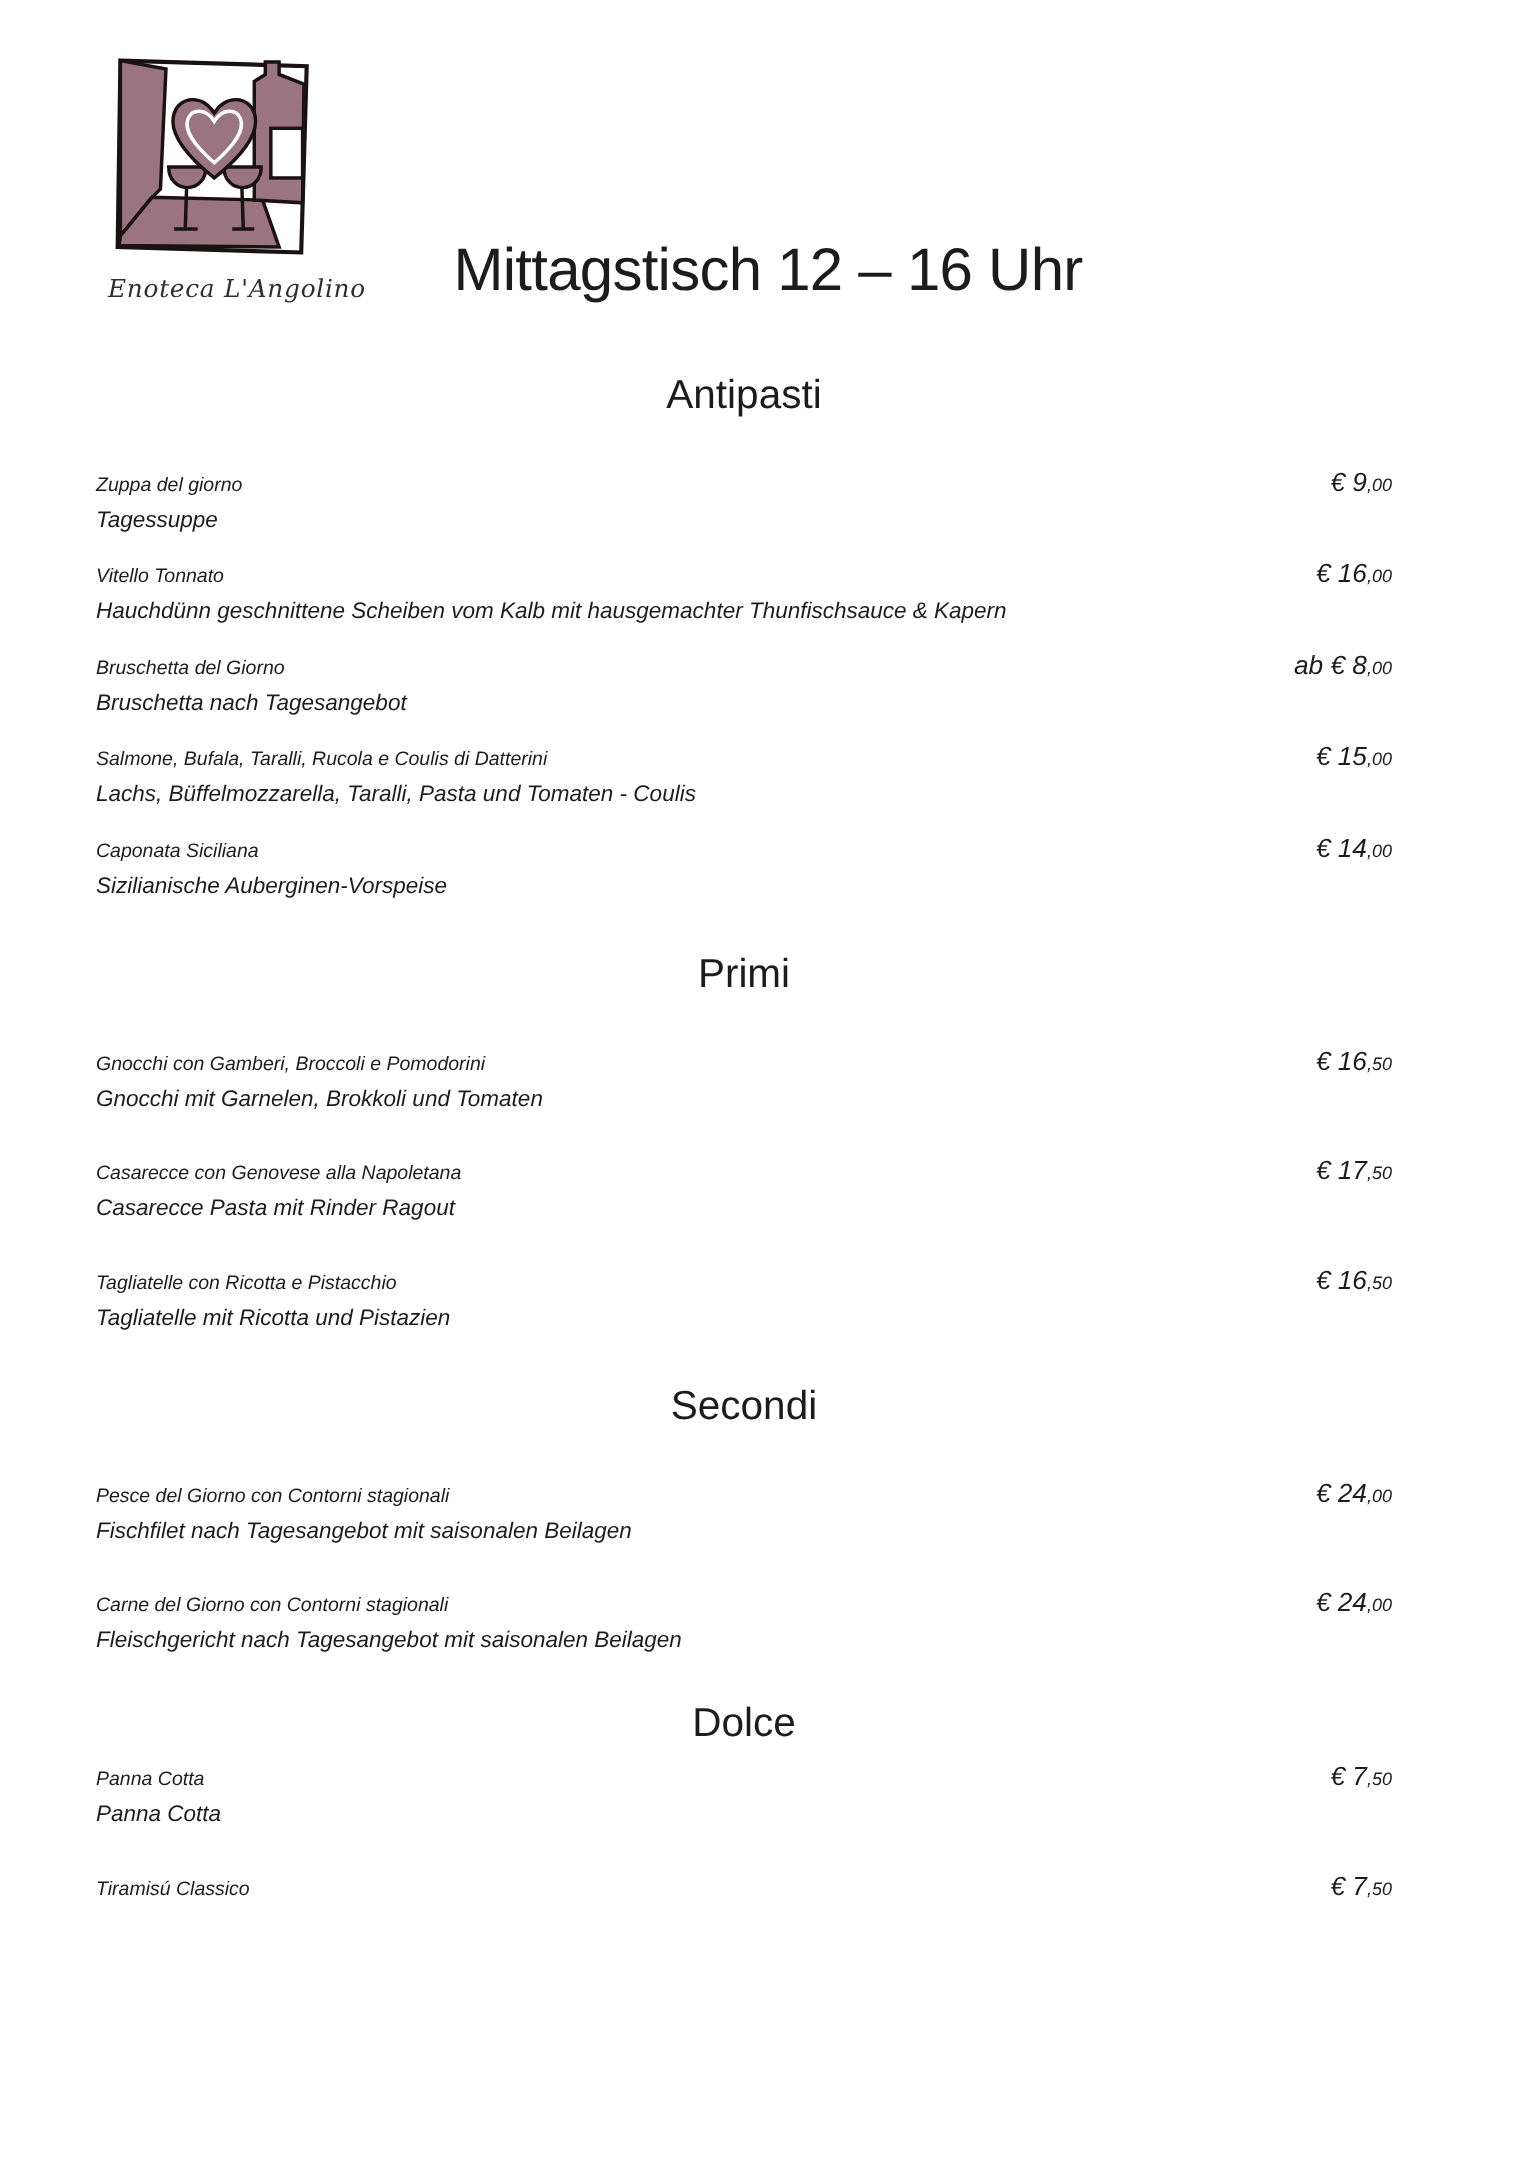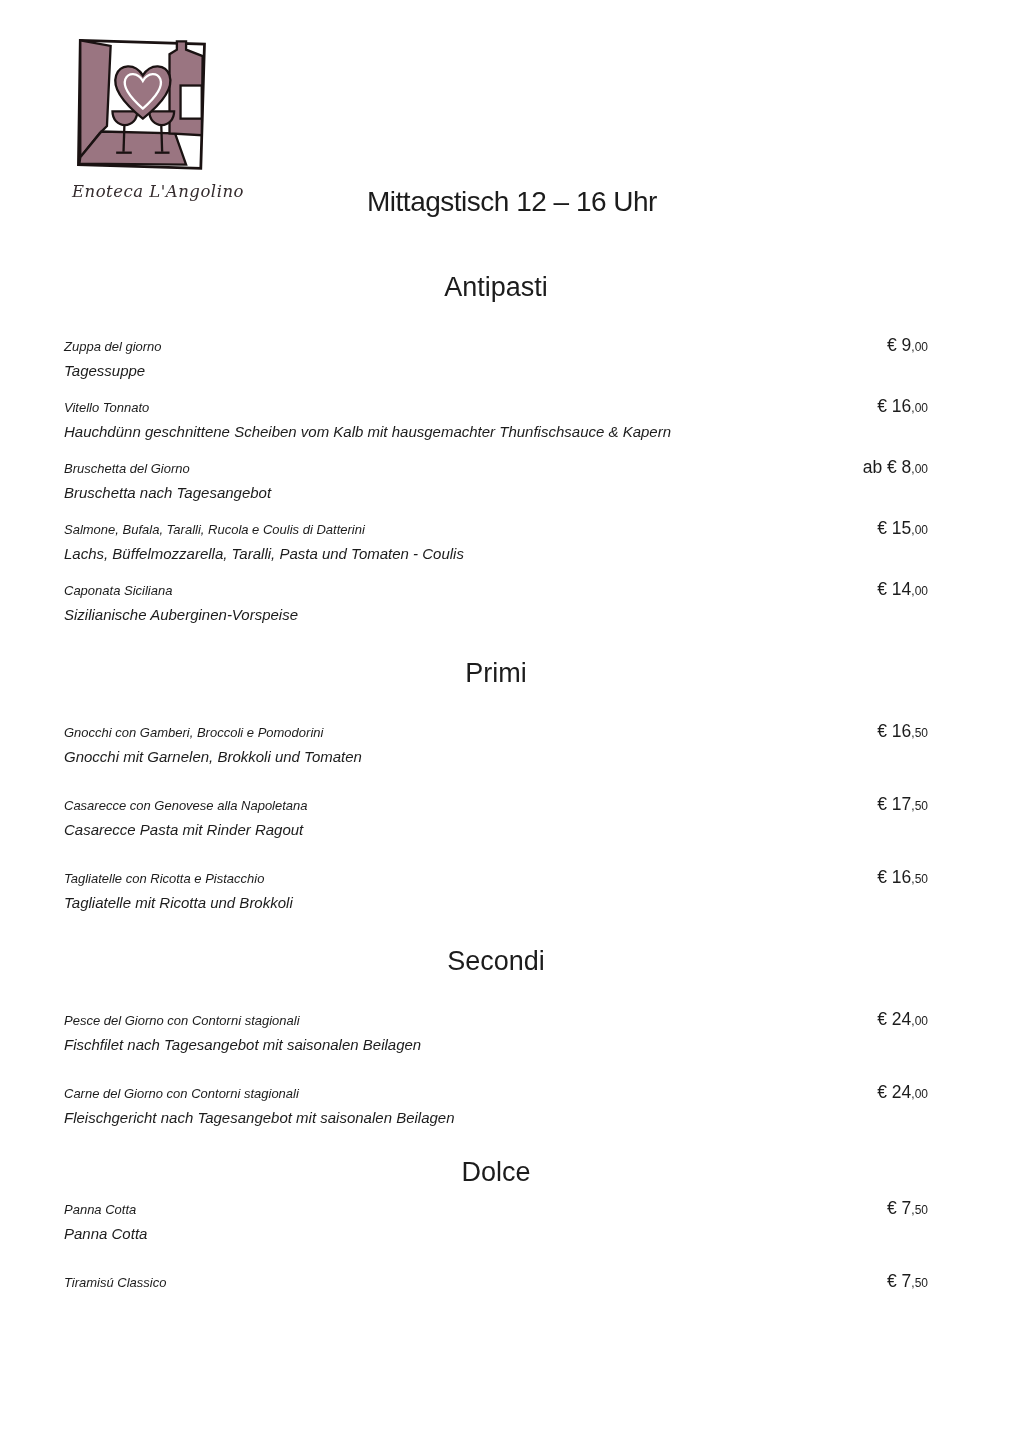--- a/index.html
+++ b/index.html
@@ -19,42 +19,41 @@
     font-style:italic;
     font-size:16.5px;
     letter-spacing:0.5px;
     color:#352c2e;
     white-space:nowrap;
   }
   .page-title{
     position:absolute;
     left:0;right:0;top:158px;
     text-align:center;
-    font-size:28px;
+    font-size:40px;
     font-weight:400;
     letter-spacing:-0.5px;
-    margin-top:28px;
-  }
-  .menu{position:absolute;top:272px;left:64px;width:864px;}
+  }
+  .menu{position:absolute;top:248px;left:64px;width:864px;}
   .section-title{
     font-size:27px;
     font-weight:400;
     text-align:center;
     margin:0 0 30px 0;
   }
   .section{margin-bottom:32px;}
   .item-block{margin-bottom:12px;}
   .roomy .item-block{margin-bottom:24px;}
   .item-row{
     display:flex;
     justify-content:space-between;
     align-items:baseline;
   }
   .item-name{font-size:13px;line-height:24px;font-style:italic;}
-  .item-price{font-size:17.5px;line-height:24px;white-space:nowrap;}
+  .item-price{font-size:17.5px;line-height:24px;white-space:nowrap;font-style:italic;}
   .price-cents{font-size:12px;}
   .item-desc{
     font-size:15px;
     line-height:23px;
     font-style:italic;
   }
   .section-secondi{margin-bottom:28px;}
   .section-dolce .section-title{margin:22px 0 8px 0;}
 </style>
 </head>
@@ -153,21 +152,21 @@
           <span class="item-price"><span>€ 17</span><span class="price-cents">,50</span></span>
         </div>
         <div class="item-desc">Casarecce Pasta mit Rinder Ragout</div>
       </div>
 
       <div class="item-block">
         <div class="item-row">
           <span class="item-name">Tagliatelle con Ricotta e Pistacchio</span>
           <span class="item-price"><span>€ 16</span><span class="price-cents">,50</span></span>
         </div>
-        <div class="item-desc">Tagliatelle mit Ricotta und Brokkoli</div>
+        <div class="item-desc">Tagliatelle mit Ricotta und Pistazien</div>
       </div>
     </div>
 
     <div class="section roomy section-secondi">
       <h2 class="section-title">Secondi</h2>
 
       <div class="item-block">
         <div class="item-row">
           <span class="item-name">Pesce del Giorno con Contorni stagionali</span>
           <span class="item-price"><span>€ 24</span><span class="price-cents">,00</span></span>

